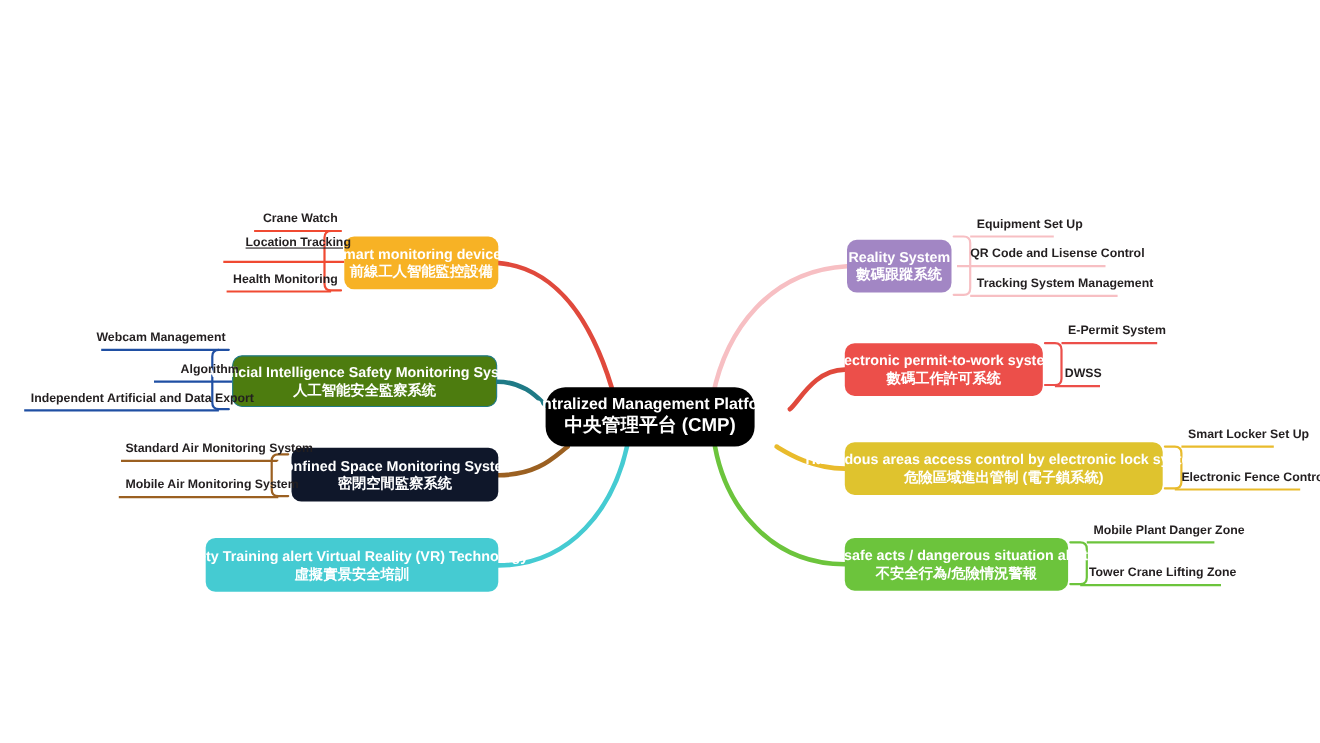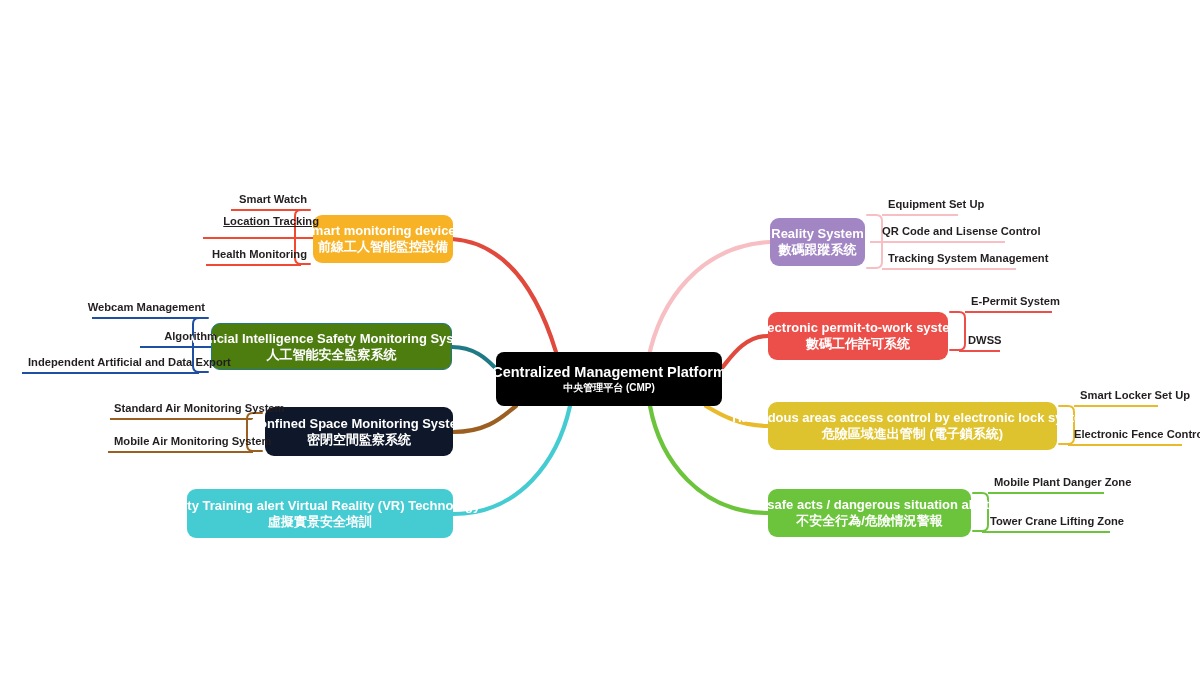--- a/index.html
+++ b/index.html
@@ -13,24 +13,24 @@
 
   .node{
     position:absolute;box-sizing:border-box;
     display:flex;flex-direction:column;align-items:center;justify-content:center;
     text-align:center;color:#ffffff;font-weight:bold;line-height:1.22;
     border-radius:9px;padding:6px 9px;
   }
   .node .ln{display:block;white-space:nowrap;}
 
   #center-node{
-    left:496px;top:352px;width:226px;height:54px;
-    background:#000000;border-radius:8px;font-size:14.5px;
+    left:496px;top:352px;width:190px;height:54px;
+    background:#000000;border-radius:18px;font-size:14.5px;
   }
-  #center-node .ln2{font-size:10px;}
+  #center-node .ln2{font-size:17px;}
 
   .branch-node{font-size:13px;}
 
   #node-smart{left:313px;top:215px;width:140px;height:48px;background:#f7b225;}
   #node-ai{left:211px;top:323px;width:241px;height:47px;background:#4d7c0f;border:1.6px solid #1f7a86;}
   #node-confined{left:265px;top:407px;width:188px;height:49px;background:#0f172a;}
   #node-vr{left:187px;top:489px;width:266px;height:49px;background:#45cbd2;}
 
   #node-tracking{left:770px;top:218px;width:95px;height:48px;background:#a286c4;}
   #node-permit{left:768px;top:312px;width:180px;height:48px;background:#ec4f4a;}
@@ -126,21 +126,21 @@
   </div>
   <div class="node branch-node" id="node-hazard">
     <span class="ln">Hazardous areas access control by electronic lock system</span>
     <span class="ln">危險區域進出管制 (電子鎖系統)</span>
   </div>
   <div class="node branch-node" id="node-unsafe">
     <span class="ln">Unsafe acts / dangerous situation alert</span>
     <span class="ln">不安全行為/危險情況警報</span>
   </div>
 
-  <div class="leaf rt" style="left:171px;top:193px;width:130px;">Smart Watch</div>
+  <div class="leaf rt" style="left:171px;top:193px;width:130px;">Crane Watch</div>
   <div class="leaf rt" style="left:143px;top:215px;width:170px;text-decoration:underline;">Location Tracking</div>
   <div class="leaf rt" style="left:146px;top:248px;width:155px;">Health Monitoring</div>
 
   <div class="leaf rt" style="left:32px;top:301px;width:167px;">Webcam Management</div>
   <div class="leaf rt" style="left:80px;top:330px;width:131px;">Algorithm</div>
   <div class="leaf rt" style="left:22px;top:356px;width:177px;">Independent Artificial and Data Export</div>
 
   <div class="leaf rt" style="left:108px;top:402px;width:145px;">Standard Air Monitoring System</div>
   <div class="leaf rt" style="left:108px;top:435px;width:145px;text-align:center;">Mobile Air Monitoring System</div>
 

